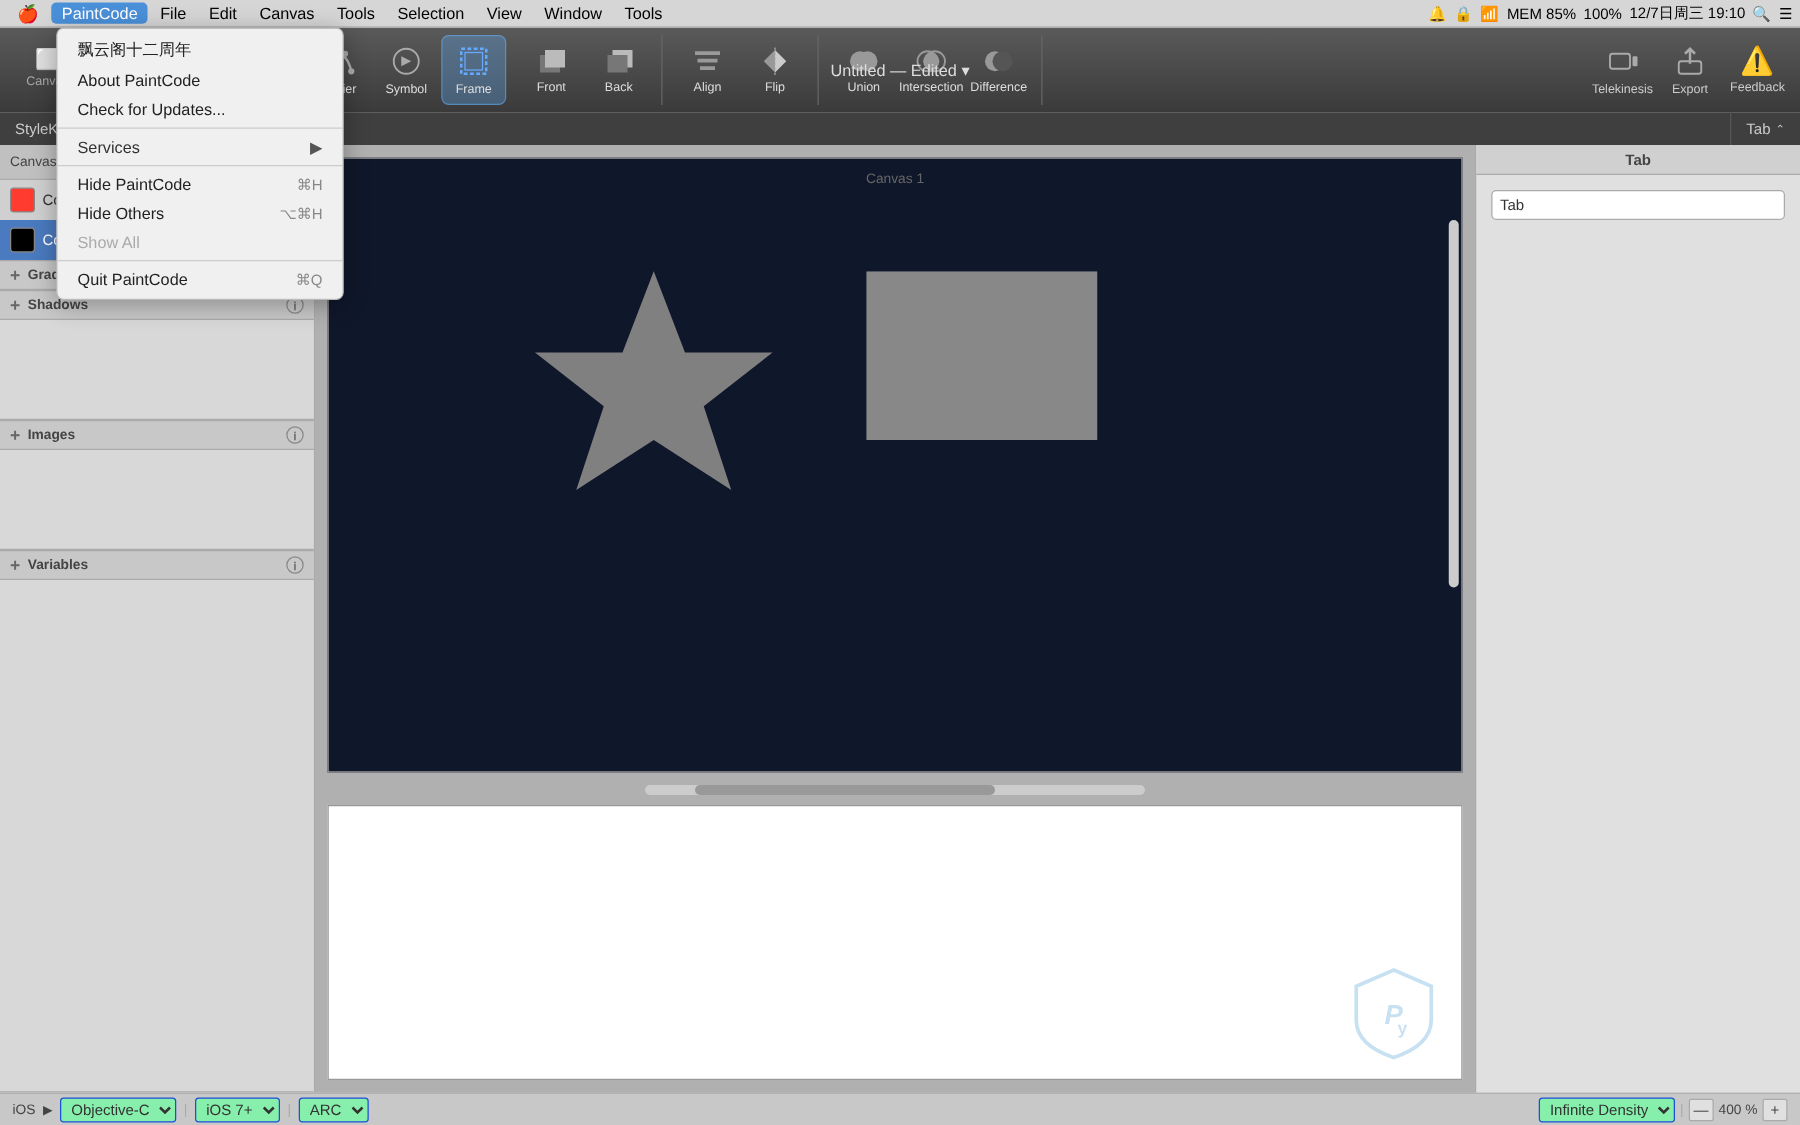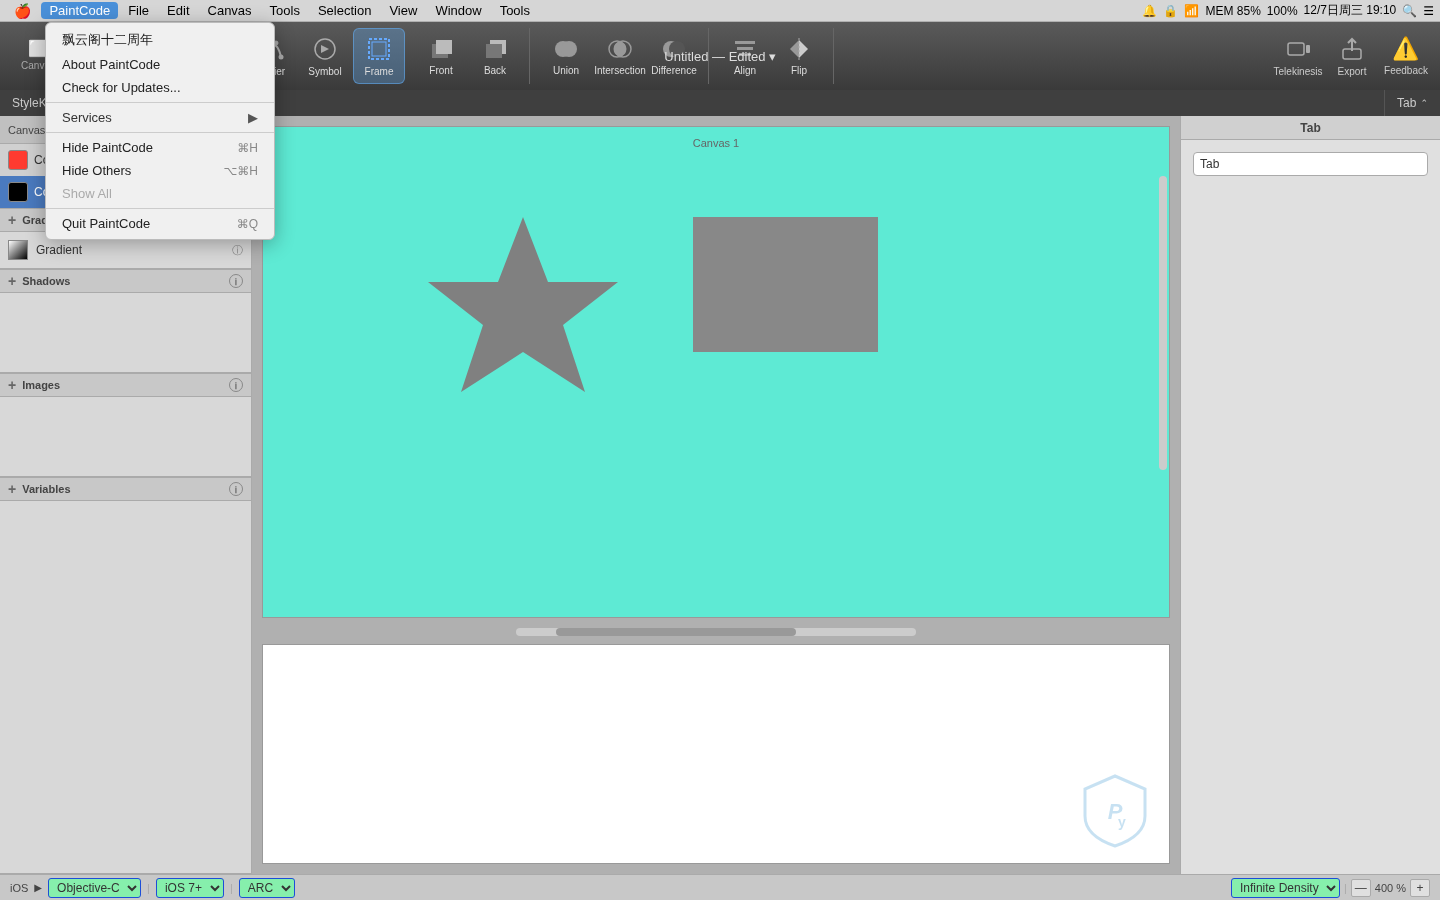--- a/index.html
+++ b/index.html
@@ -229,21 +229,21 @@
     #canvas-area {
       flex: 1;
       background: #b0b0b0;
       display: flex;
       flex-direction: column;
       position: relative;
       overflow: hidden;
     }
     #canvas-main {
       flex: 1;
-      background: #5eead4;
+      background: #0f172a;
       margin: 10px;
       border: 1px solid #999;
       position: relative;
       overflow: hidden;
       padding-left: 44px;
     }
     .canvas-label {
       font-size: 11px;
       color: #666;
       padding: 4px 8px;
@@ -512,58 +512,58 @@
         <rect x="8" y="4" width="16" height="14" fill="#bbb"></rect>
         <rect x="4" y="8" width="16" height="14" fill="#777"></rect>
       </svg>
       <span>Back</span>
     </div>
   </div>
 
   <div class="toolbar-group toolbar-group-border">
     <div class="toolbar-btn">
       <svg width="26" height="26" viewBox="0 0 26 26">
+        <rect x="3" y="5" width="20" height="3" fill="#999"></rect>
+        <rect x="5" y="11" width="16" height="3" fill="#999"></rect>
+        <rect x="7" y="17" width="12" height="3" fill="#999"></rect>
+      </svg>
+      <span>Align</span>
+    </div>
+    <div class="toolbar-btn">
+      <svg width="26" height="26" viewBox="0 0 26 26">
+        <path d="M4,13 L13,4 L13,22 Z" fill="#999"></path>
+        <path d="M22,13 L13,4 L13,22 Z" fill="#ccc"></path>
+        <line x1="13" y1="2" x2="13" y2="24" stroke="#aaa" stroke-width="1" stroke-dasharray="2,2"></line>
+      </svg>
+      <span>Flip</span>
+    </div>
+  </div>
+
+  <div class="toolbar-group toolbar-group-border">
+    <div class="toolbar-btn">
+      <svg width="26" height="26" viewBox="0 0 26 26">
         <ellipse cx="10" cy="13" rx="8" ry="8" fill="#999"></ellipse>
         <ellipse cx="16" cy="13" rx="8" ry="8" fill="#999"></ellipse>
       </svg>
       <span>Union</span>
     </div>
     <div class="toolbar-btn">
       <svg width="26" height="26" viewBox="0 0 26 26">
         <ellipse cx="10" cy="13" rx="8" ry="8" fill="none" stroke="#999" stroke-width="1.5"></ellipse>
         <ellipse cx="16" cy="13" rx="8" ry="8" fill="none" stroke="#999" stroke-width="1.5"></ellipse>
         <path d="M13,5.5 A8,8,0,0,1,19.5,13 A8,8,0,0,1,13,20.5 A8,8,0,0,1,6.5,13 A8,8,0,0,1,13,5.5 Z" fill="#999"></path>
       </svg>
       <span>Intersection</span>
     </div>
     <div class="toolbar-btn">
       <svg width="26" height="26" viewBox="0 0 26 26">
         <ellipse cx="10" cy="13" rx="8" ry="8" fill="#999"></ellipse>
         <ellipse cx="16" cy="13" rx="8" ry="8" fill="#555"></ellipse>
       </svg>
       <span>Difference</span>
-    </div>
-  </div>
-
-  <div class="toolbar-group toolbar-group-border">
-    <div class="toolbar-btn">
-      <svg width="26" height="26" viewBox="0 0 26 26">
-        <rect x="3" y="5" width="20" height="3" fill="#999"></rect>
-        <rect x="5" y="11" width="16" height="3" fill="#999"></rect>
-        <rect x="7" y="17" width="12" height="3" fill="#999"></rect>
-      </svg>
-      <span>Align</span>
-    </div>
-    <div class="toolbar-btn">
-      <svg width="26" height="26" viewBox="0 0 26 26">
-        <path d="M4,13 L13,4 L13,22 Z" fill="#999"></path>
-        <path d="M22,13 L13,4 L13,22 Z" fill="#ccc"></path>
-        <line x1="13" y1="2" x2="13" y2="24" stroke="#aaa" stroke-width="1" stroke-dasharray="2,2"></line>
-      </svg>
-      <span>Flip</span>
     </div>
   </div>
 
   <div class="toolbar-title">
     <span>Untitled — Edited ▾</span>
   </div>
 
   <div class="toolbar-right">
     <div class="toolbar-btn-sm">
       <svg width="28" height="28" viewBox="0 0 28 28">
@@ -609,27 +609,20 @@
     </div>
     <div class="color-row color-row-selected">
       <div class="color-swatch" style="background:#000;"></div>
       <span class="color-label">Color</span>
     </div>
 
     <div class="section-header">
       <span class="section-plus">+</span>
       <span>Gradients</span>
       <span class="section-circle">ℹ</span>
-    </div>
-    <div style="background:#d8d8d8; padding:4px 0; border-bottom:1px solid #aaa;">
-      <div class="gradient-item">
-        <div class="gradient-preview"></div>
-        <span>Gradient</span>
-        <span style="margin-left:auto;font-size:11px;color:#888;">ⓘ</span>
-      </div>
     </div>
 
     <div class="section-header">
       <span class="section-plus">+</span>
       <span>Shadows</span>
       <span class="section-circle">ℹ</span>
     </div>
     <div style="background:#d8d8d8; height:80px; border-bottom:1px solid #aaa;"></div>
 
     <div class="section-header">

